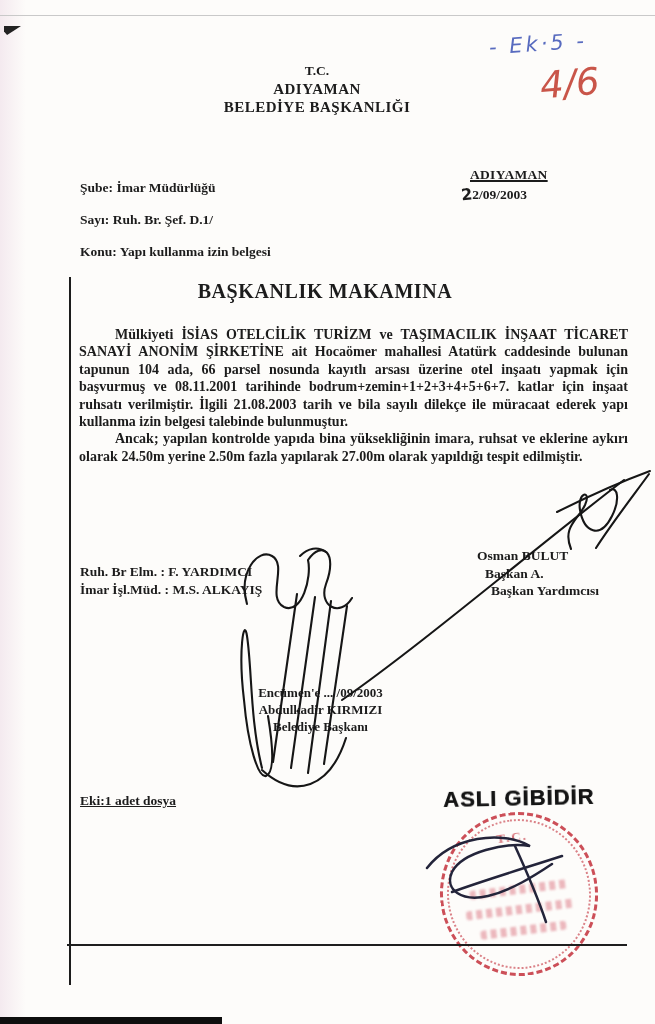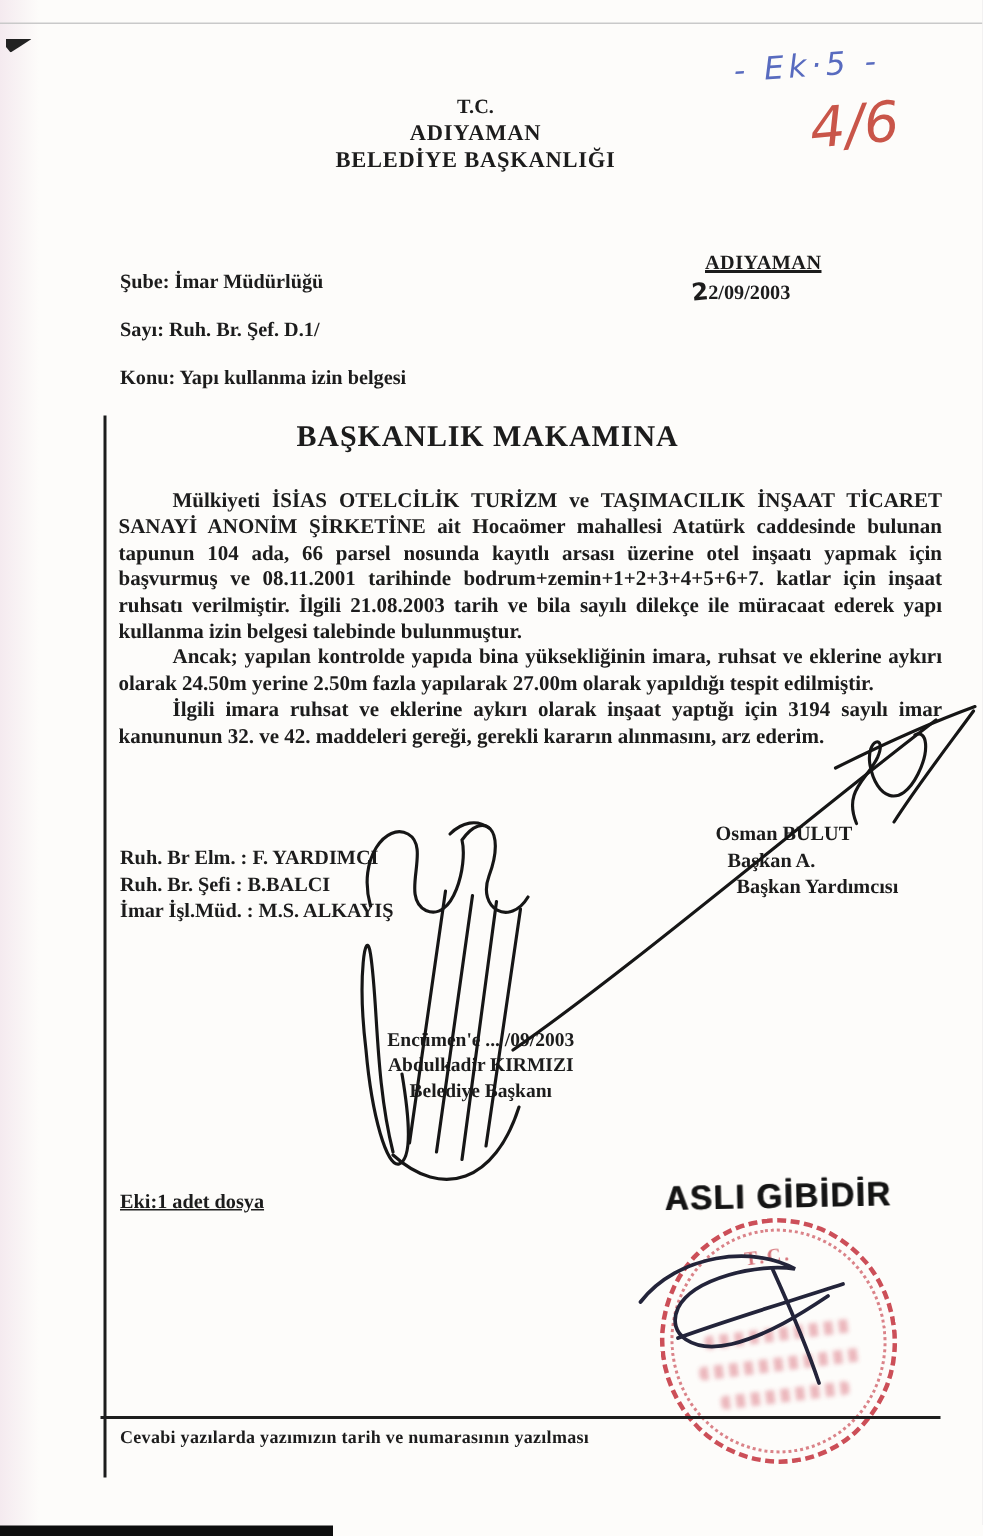--- a/index.html
+++ b/index.html
@@ -110,26 +110,24 @@
   <div class="abs meta-line" style="top:232px">Konu: Yapı kullanma izin belgesi</div>
 
   <div class="abs place">ADIYAMAN</div>
   <div class="abs dateline"><span class="hand-digit">2</span><span>2/09/2003</span></div>
 
   <div class="abs salutation">BAŞKANLIK MAKAMINA</div>
 
   <div class="abs body-text">
     <p>Mülkiyeti İSİAS OTELCİLİK TURİZM ve TAŞIMACILIK İNŞAAT TİCARET SANAYİ ANONİM ŞİRKETİNE ait Hocaömer mahallesi Atatürk caddesinde bulunan tapunun 104 ada, 66 parsel nosunda kayıtlı arsası üzerine otel inşaatı yapmak için başvurmuş ve 08.11.2001 tarihinde bodrum+zemin+1+2+3+4+5+6+7. katlar için inşaat ruhsatı verilmiştir. İlgili 21.08.2003 tarih ve bila sayılı dilekçe ile müracaat ederek yapı kullanma izin belgesi talebinde bulunmuştur.</p>
     <p>Ancak; yapılan kontrolde yapıda bina yüksekliğinin imara, ruhsat ve eklerine aykırı olarak 24.50m yerine 2.50m fazla yapılarak 27.00m olarak yapıldığı tespit edilmiştir.</p>
-    <p>İlgili imara ruhsat ve eklerine aykırı olarak inşaat yaptığı için 3194 sayılı imar kanununun 32. ve 42. maddeleri gereği, gerekli kararın alınmasını, arz ederim.</p>
   </div>
 
   <div class="abs sig-left">
     <div>Ruh. Br Elm. : F. YARDIMCI</div>
-    <div>Ruh. Br. Şefi : B.BALCI</div>
     <div>İmar İşl.Müd. : M.S. ALKAYIŞ</div>
   </div>
 
   <div class="abs sig-right">
     <div>Osman BULUT</div>
     <div class="t1">Başkan A.</div>
     <div class="t2">Başkan Yardımcısı</div>
   </div>
 
   <div class="abs mayor-block">
@@ -143,21 +141,20 @@
   <div class="abs asli">ASLI GİBİDİR</div>
 
   <div class="abs stamp">
     <div class="stamp-tc">T.C.</div>
     <div class="stamp-blur r1"></div>
     <div class="stamp-blur r2"></div>
     <div class="stamp-blur r3"></div>
   </div>
 
   <div class="abs footer-rule"></div>
-  <div class="abs footer-text">Cevabi yazılarda yazımızın tarih ve numarasının yazılması</div>
 
   <svg class="abs sig-svg" viewBox="0 0 655 1024">
     <g>
       <path d="M571,549 C562,527 578,520 585,505 C592,489 577,492 580,510 C584,532 600,540 612,516 C620,500 618,486 610,490"></path>
       <path d="M557,512 C585,498 620,482 650,471"></path>
       <path d="M596,548 C612,523 633,496 649,474"></path>
     </g>
     <g>
       <path d="M247,604 C238,572 258,548 272,556 C288,565 266,598 284,607 C302,615 312,577 308,560 C322,540 338,552 326,584 C318,606 340,618 352,598"></path>
       <path d="M300,556 C308,548 318,546 326,552"></path>

